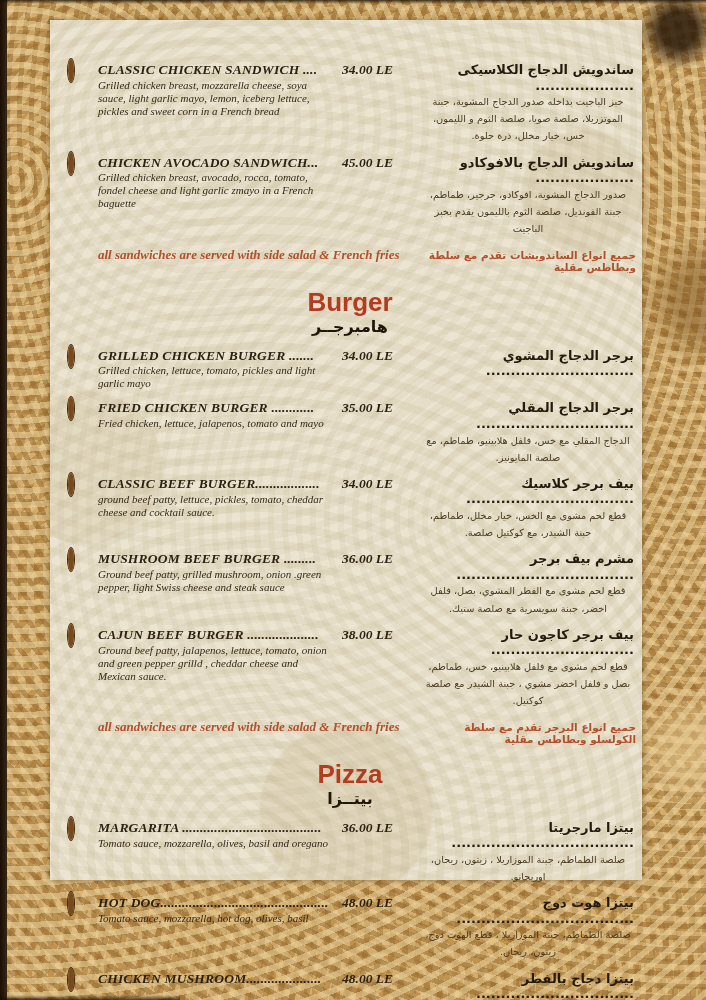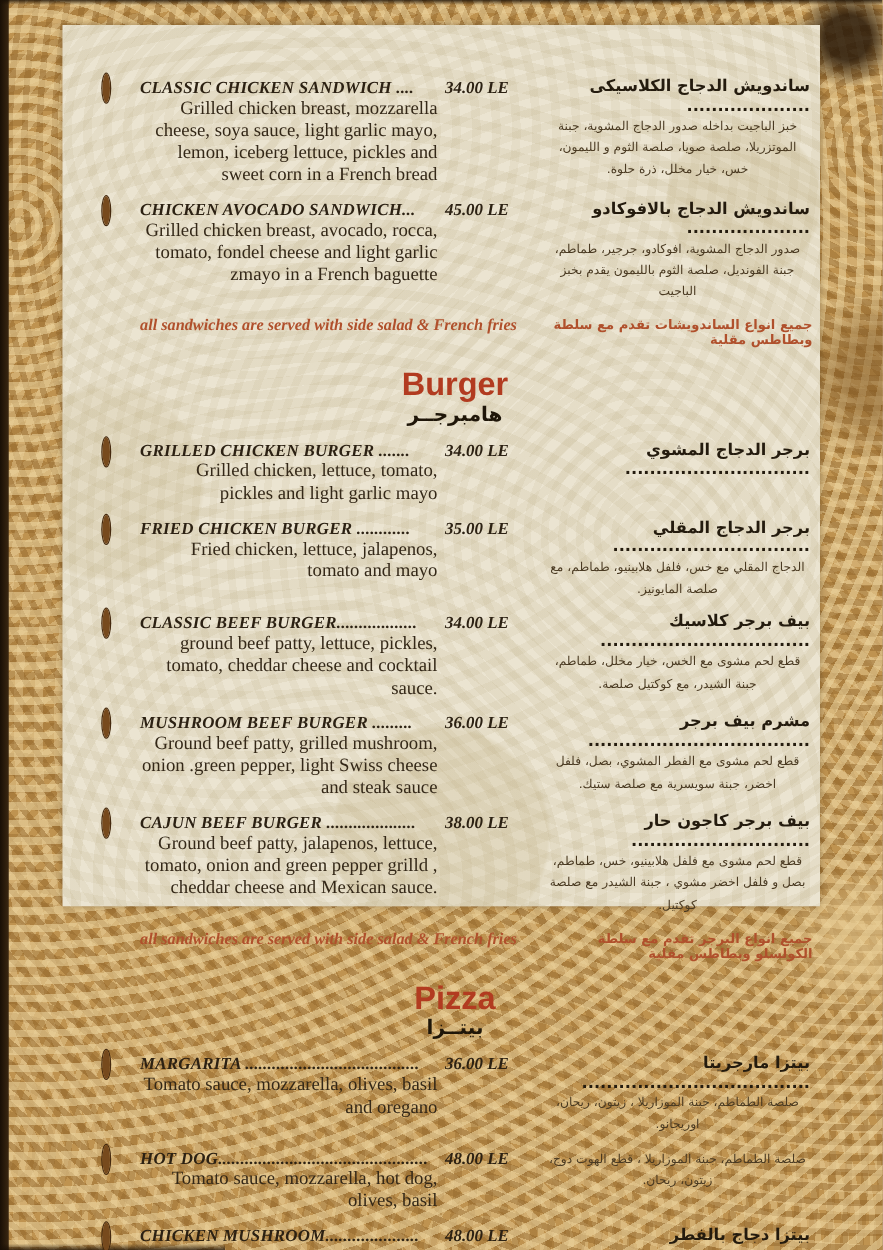--- a/index.html
+++ b/index.html
@@ -14,39 +14,39 @@
       repeating-radial-gradient(circle at 2% 18%, rgba(236,212,158,.55) 0 6px, transparent 6px 14px),
       repeating-radial-gradient(circle at 100% 12%, rgba(148,104,44,.5) 0 5px, transparent 5px 12px),
       repeating-radial-gradient(circle at 100% 58%, rgba(232,203,148,.45) 0 7px, transparent 7px 16px),
       repeating-radial-gradient(circle at 0% 92%, rgba(148,104,44,.4) 0 6px, transparent 6px 13px),
       repeating-radial-gradient(circle at 55% 100%, rgba(236,212,158,.4) 0 5px, transparent 5px 11px);}
 
   .edge-left{position:absolute;left:0;top:0;bottom:0;width:7px;background:linear-gradient(90deg,#190f05,#3a2711);}
   .edge-top{position:absolute;left:0;top:0;right:0;height:4px;background:linear-gradient(180deg,rgba(25,15,5,.8),rgba(25,15,5,0));}
   .edge-bottom{position:absolute;left:0;bottom:0;width:180px;height:5px;background:linear-gradient(0deg,rgba(25,15,5,.75),rgba(25,15,5,0));}
 
-  .content{position:absolute;left:50px;top:20px;width:592px;height:705px;
+  .content{position:absolute;left:50px;top:20px;width:592px;height:860px;
     background-color:#ebe4d1;
     box-shadow:0 0 6px rgba(60,40,15,.45);
     background-image:
       radial-gradient(circle at 90% 20%, rgba(186,168,120,.20) 0 60px, transparent 63px),
       radial-gradient(circle at 6% 52%, rgba(186,168,120,.16) 0 75px, transparent 78px),
       radial-gradient(circle at 50% 92%, rgba(186,168,120,.20) 0 85px, transparent 88px),
       repeating-radial-gradient(circle at 78% 58%, rgba(175,158,112,.10) 0 6px, transparent 6px 14px),
       repeating-radial-gradient(circle at 25% 12%, rgba(175,158,112,.10) 0 7px, transparent 7px 16px),
-      repeating-radial-gradient(circle at 35% 97%, rgba(175,158,112,.12) 0 8px, transparent 8px 18px); padding-left: 14px;}
+      repeating-radial-gradient(circle at 35% 97%, rgba(175,158,112,.12) 0 8px, transparent 8px 18px);}
 
   .menu{position:relative;z-index:2;padding:42px 6px 0 14px;}
 
   .item{display:grid;grid-template-columns:34px 244px 80px 1fr;margin-bottom:10px;}
   .seal{width:13px;height:13px;border-radius:50%;margin-top:2px;margin-left:4px;
     background:radial-gradient(circle at 50% 42%, #a9ccd4 0 2px, #4e8296 3px 5px, #32607c 6px);
     border:3px solid #774a1d;box-shadow:0 0 0 1px #45290e, inset 0 0 2px rgba(0,0,0,.55);}
   .en-name{font-style:italic;font-weight:700;font-size:13.5px;line-height:1.25;color:#2c2113;letter-spacing:.2px;}
-  .en-desc{font-size:15px;line-height:1.18;color:#342818;max-width:238px;text-align:right;}
+  .en-desc{font-style:italic;font-size:11px;line-height:1.18;color:#342818;max-width:238px;}
   .price{font-style:italic;font-weight:700;font-size:13.5px;color:#2c2113;white-space:nowrap;}
   .ar{direction:rtl;text-align:right;padding-right:2px;font-family:"DejaVu Sans",sans-serif;}
   .ar-name{font-weight:700;font-size:13px;color:#241b0e;line-height:1.2;}
   .ar-desc{font-size:9.8px;line-height:1.75;color:#4a3a22;text-align:center;}
 
   .note-row{display:grid;grid-template-columns:34px 324px 1fr;margin:2px 0 16px;}
   .note-en{grid-column:2;font-style:italic;font-weight:700;font-size:13px;color:#b0502c;}
   .note-ar{grid-column:3;direction:rtl;font-family:"DejaVu Sans",sans-serif;font-weight:700;font-size:10.5px;color:#b0502c;padding-top:2px;}
 
   .sec{ text-align:center;margin:4px 0 12px;}
@@ -214,20 +214,21 @@
     <div><span class="seal"></span></div>
     <div>
       <div class="en-name">HOT DOG...............................................</div>
       <div class="en-desc">Tomato sauce, mozzarella, hot dog, olives, basil</div>
     </div>
     <div class="price">
       <span>48.00</span>
       <span>LE</span>
     </div>
     <div class="ar">
+      <div class="ar-name">بيتزا هوت دوج ....................................</div>
       <div class="ar-desc">صلصة الطماطم، جبنة الموزاريلا ، قطع الهوت دوج، زيتون، ريحان.</div>
     </div>
   </div>
 
   <div class="item">
     <div><span class="seal"></span></div>
     <div>
       <div class="en-name">CHICKEN MUSHROOM.....................</div>
 
     </div>

